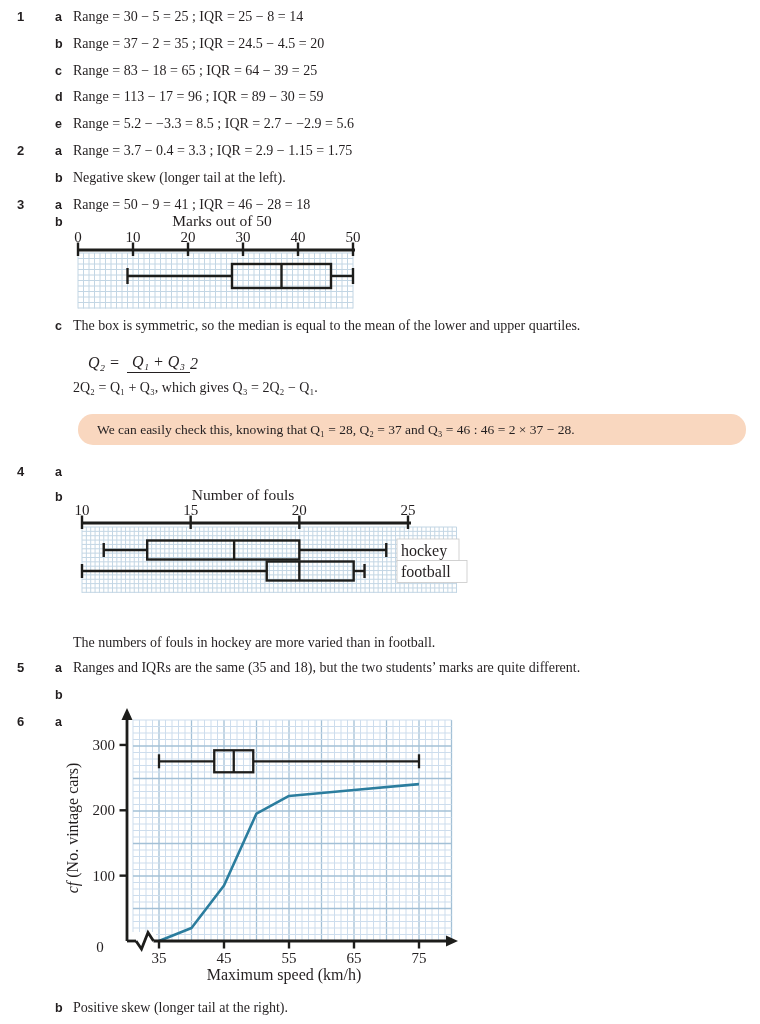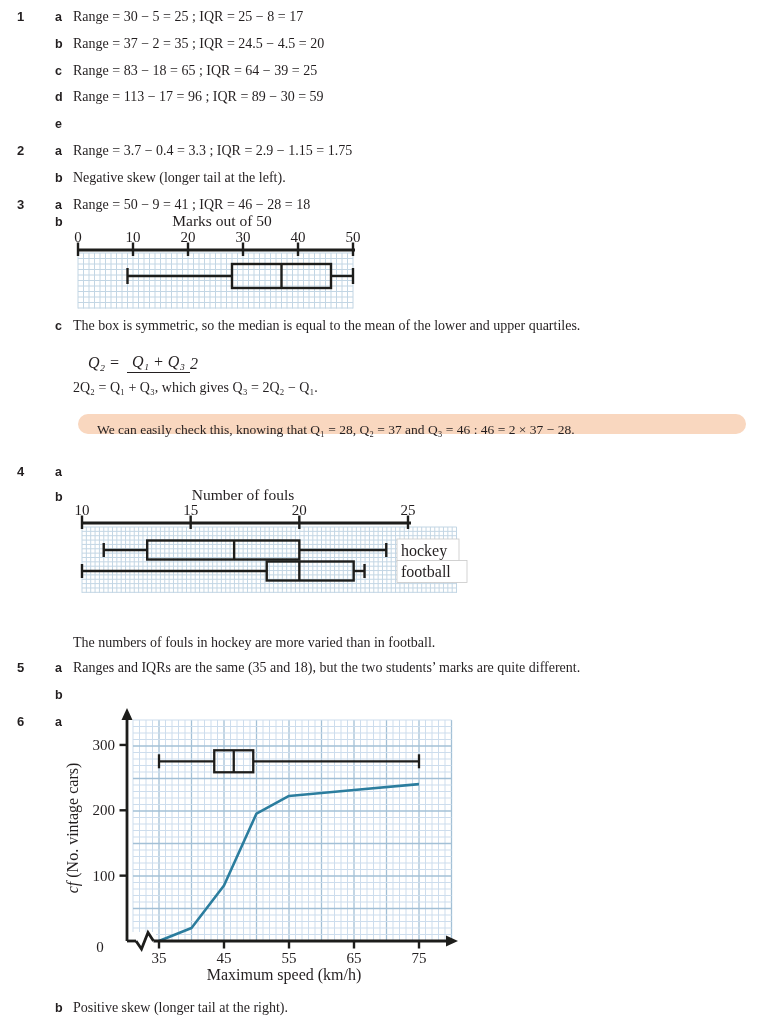--- a/index.html
+++ b/index.html
@@ -11,53 +11,54 @@
   .qletter{position:absolute;left:55px;top:0;font-family:"Liberation Sans",sans-serif;
         font-weight:bold;font-size:12.5px;}
   .qtext{position:absolute;left:73px;top:0;white-space:nowrap;}
   .frac-row{position:absolute;left:88px;top:341px;height:44px;display:flex;
         align-items:center;font-size:16px;}
   .mathit{font-style:italic;}
   .frac{display:inline-flex;flex-direction:row;align-items:center;margin-left:7px;
         font-style:italic;line-height:18px;}
   .fnum{border-bottom:1.4px solid #231f20;padding:0 5px 1px 5px;}
   .fden{padding-top:1px;}
-  .callout{position:absolute;left:78px;top:414px;width:668px;height:20px;
+  .callout{position:absolute;left:78px;top:414px;width:668px;height:31px;
         border-radius:15px;line-height:31px;font-size:13.5px;padding-left:19px;
         box-sizing:border-box;white-space:nowrap;}
   svg.fig{position:absolute;left:0;}
   .tick{font:15px "Liberation Serif",serif;fill:#231f20;}
   .figtitle{font:15.5px "Liberation Serif",serif;fill:#231f20;}
   .axlabel{font:16px "Liberation Serif",serif;fill:#231f20;}
   .serieslabel{font:16px "Liberation Serif",serif;fill:#231f20;}
 </style>
 </head>
 <body>
 
 <div class="page">
 
   <div class="row" style="top:7px">
     <span class="qnum">1</span>
     <span class="qletter">a</span>
-    <span class="qtext">Range = 30 − 5 = 25 ; IQR = 25 − 8 = 17</span>
+    <span class="qtext">Range = 30 − 5 = 25 ; IQR = 25 − 8 = 14</span>
   </div>
   <div class="row" style="top:34px">
     <span class="qletter">b</span>
     <span class="qtext">Range = 37 − 2 = 35 ; IQR = 24.5 − 4.5 = 20</span>
   </div>
   <div class="row" style="top:61px">
     <span class="qletter">c</span>
     <span class="qtext">Range = 83 − 18 = 65 ; IQR = 64 − 39 = 25</span>
   </div>
   <div class="row" style="top:87px">
     <span class="qletter">d</span>
     <span class="qtext">Range = 113 − 17 = 96 ; IQR = 89 − 30 = 59</span>
   </div>
   <div class="row" style="top:114px">
     <span class="qletter">e</span>
+    <span class="qtext">Range = 5.2 − −3.3 = 8.5 ; IQR = 2.7 − −2.9 = 5.6</span>
   </div>
   <div class="row" style="top:141px">
     <span class="qnum">2</span>
     <span class="qletter">a</span>
     <span class="qtext">Range = 3.7 − 0.4 = 3.3 ; IQR = 2.9 − 1.15 = 1.75</span>
   </div>
   <div class="row" style="top:168px">
     <span class="qletter">b</span>
     <span class="qtext">Negative skew (longer tail at the left).</span>
   </div>

